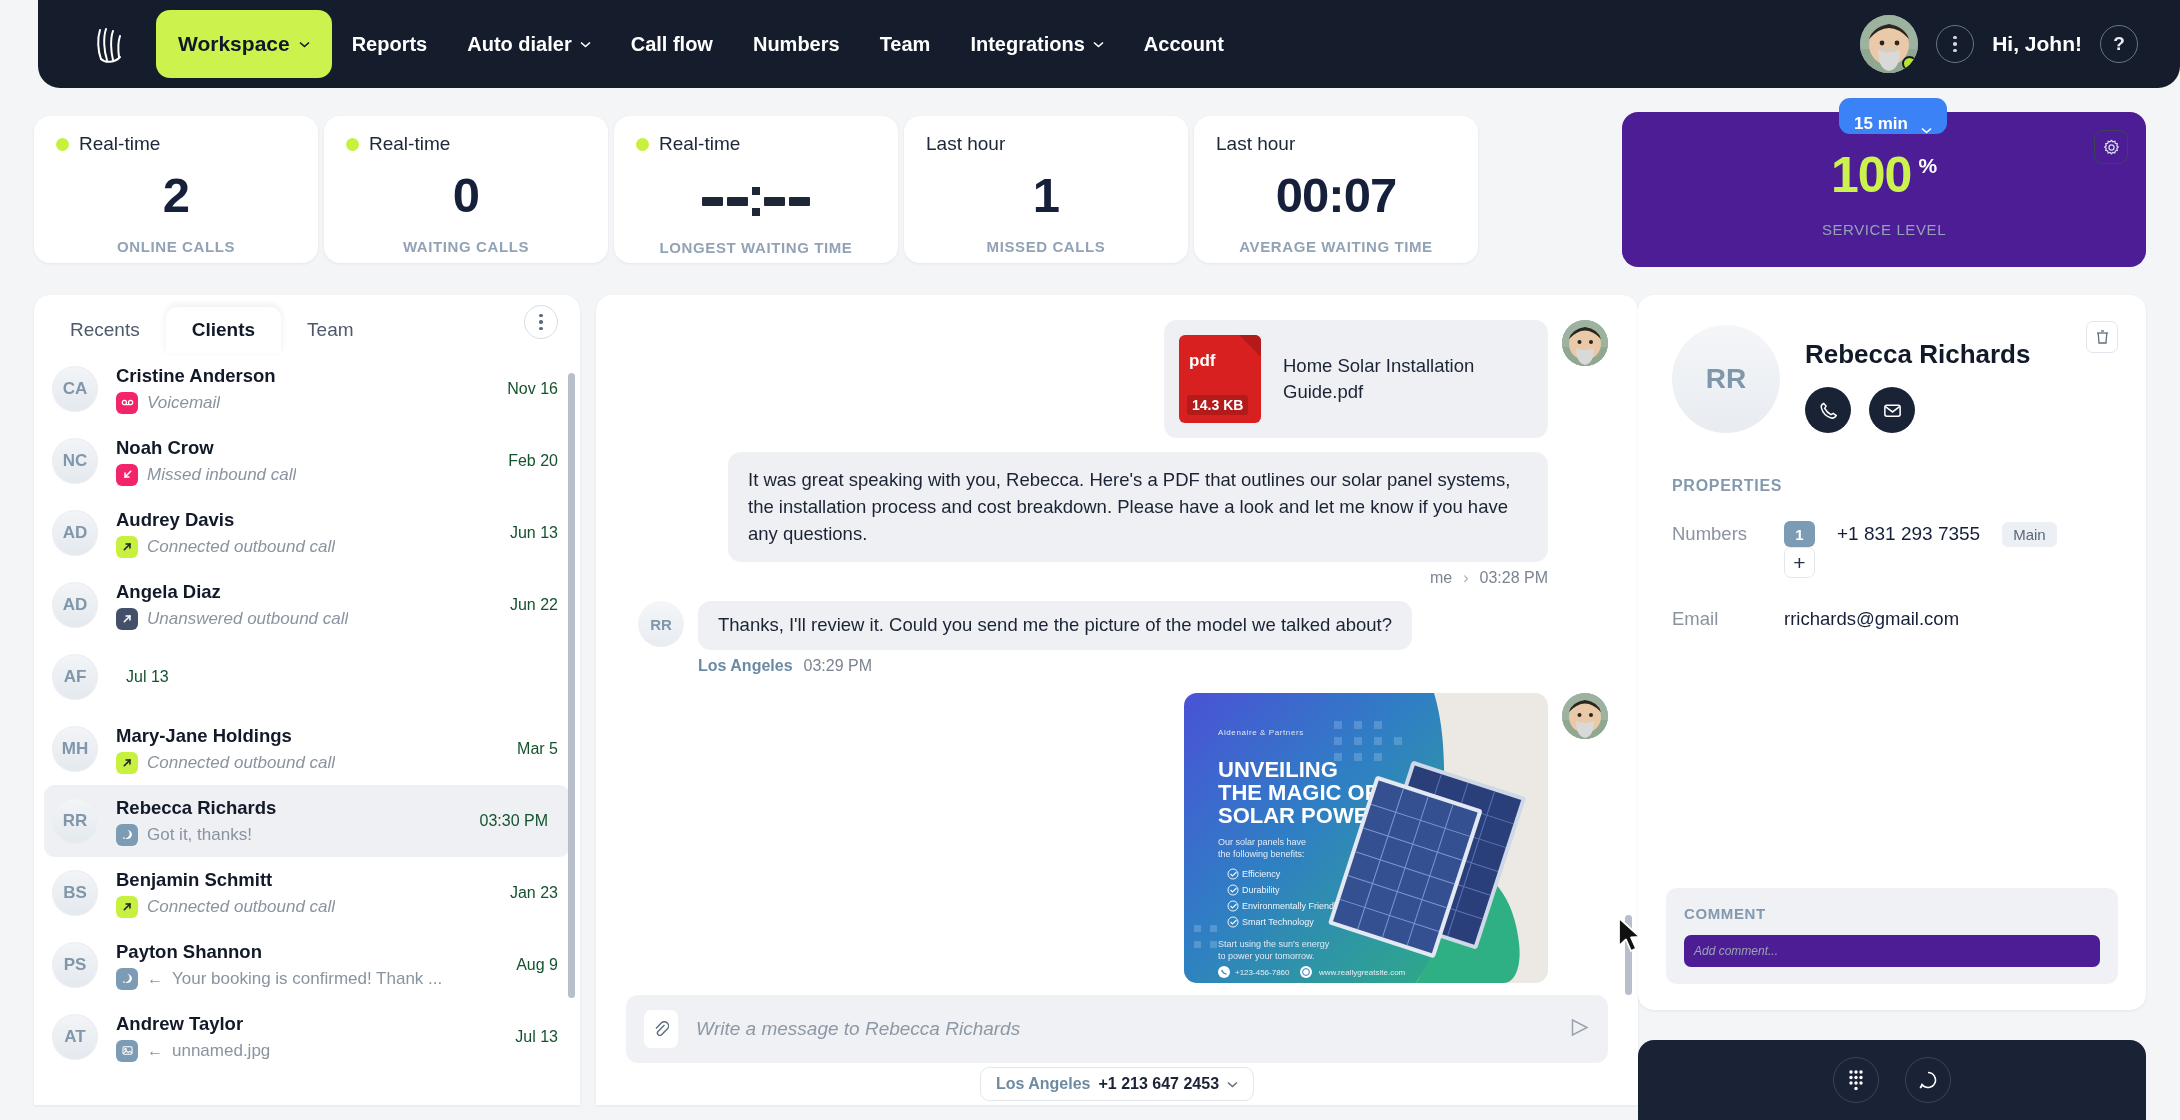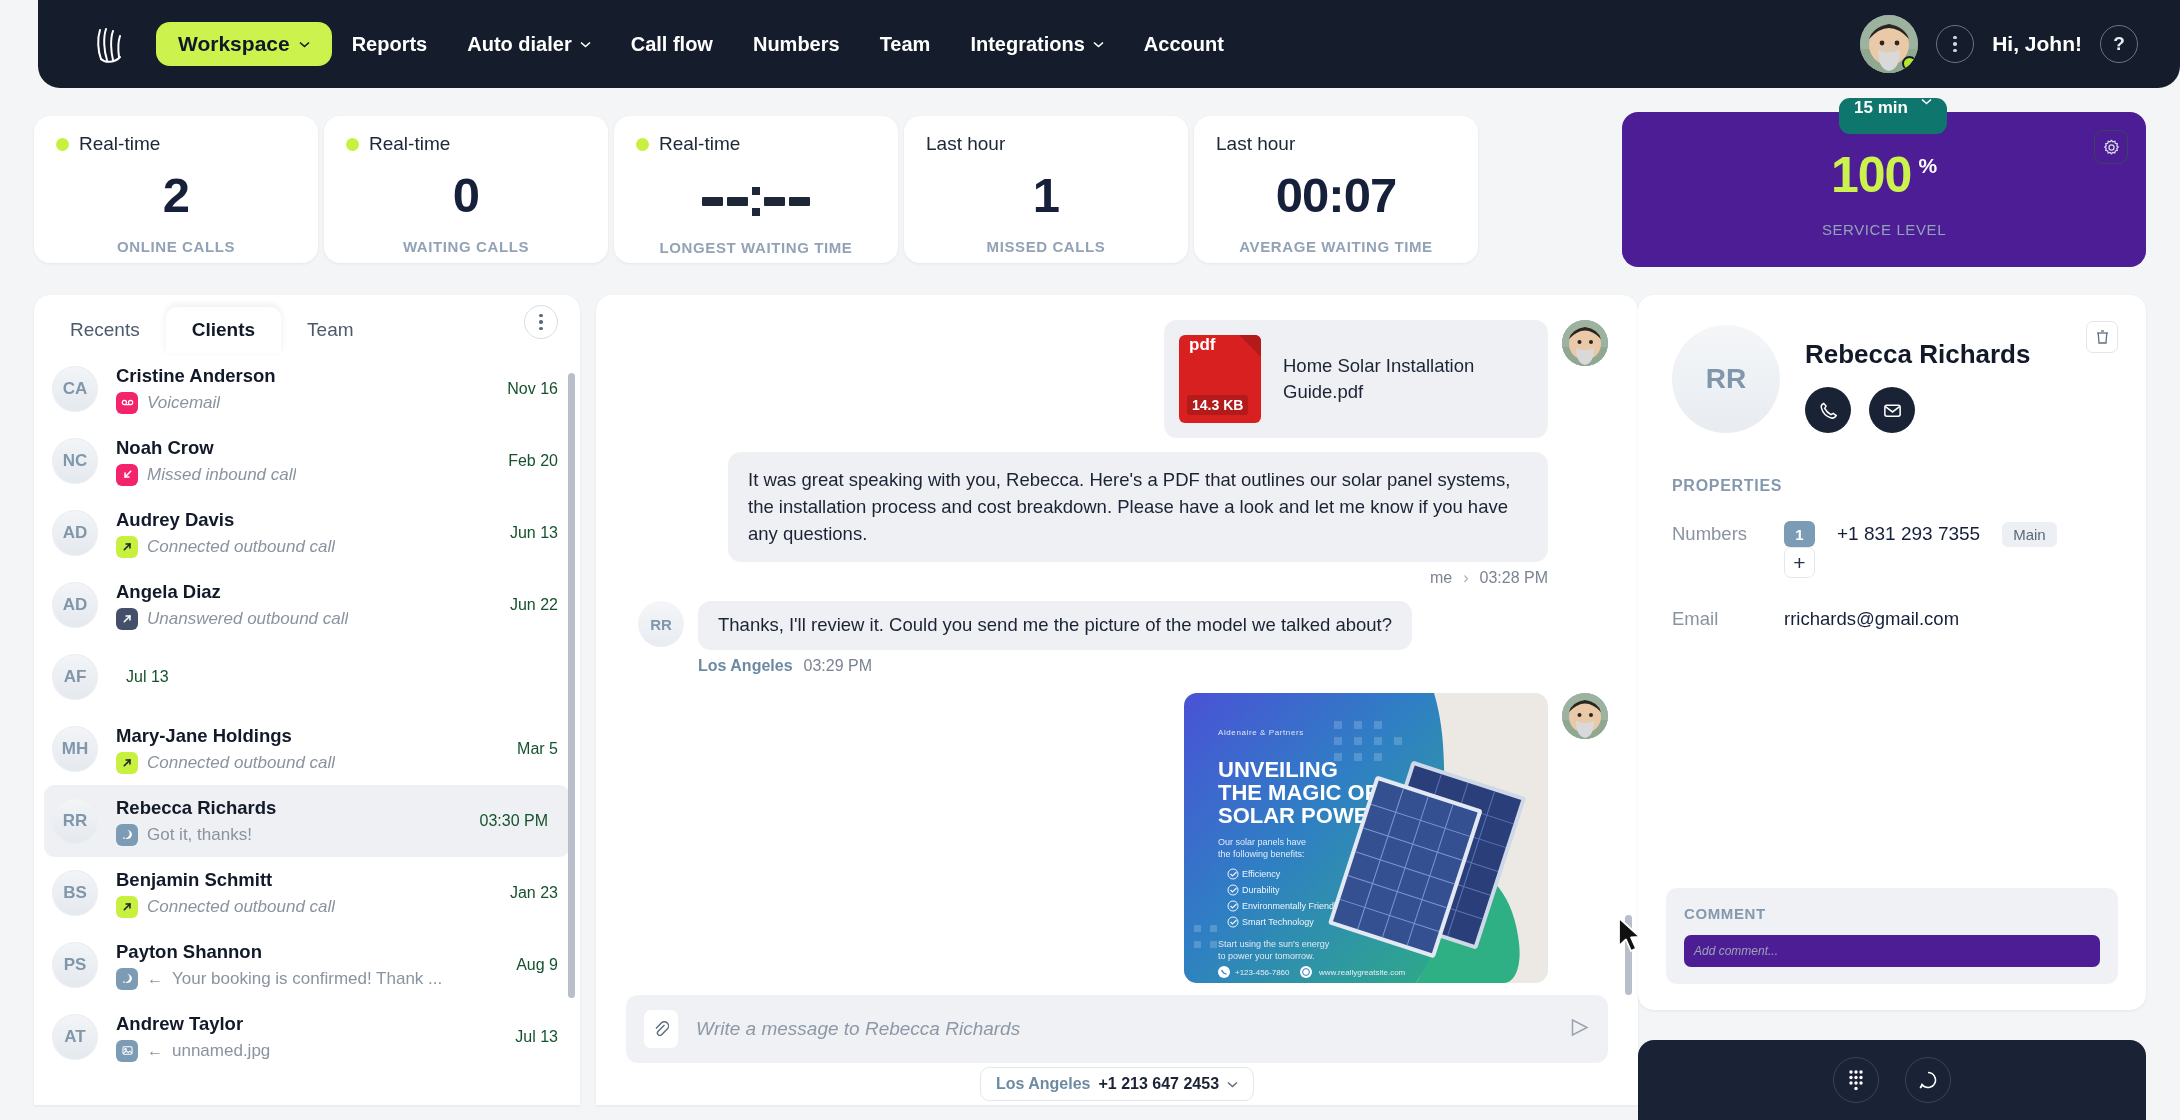--- a/index.html
+++ b/index.html
@@ -14,21 +14,21 @@
   
   .topnav {
     position: absolute; left: 38px; top: 0; width: 2142px; height: 88px;
     background: #151d2c; border-radius: 0 0 22px 22px;
     display: flex; align-items: center; padding: 0 26px 0 50px;
   }
   .logo { width: 46px; height: 46px; margin-right: 22px; flex: none; }
   .logo svg { display: block; }
   .nav-ws {
     background: #ccf24d; color: #10182a; font-weight: 700; font-size: 21px;
-    height: 44px; border-radius: 14px; display: flex; align-items: center;
+    height: 68px; border-radius: 14px; display: flex; align-items: center;
     gap: 9px; padding: 8px 22px; cursor: pointer;
   }
   .nav-item {
     color: #fff; font-size: 20px; font-weight: 600; padding: 0 20px;
     display: flex; align-items: center; gap: 8px; cursor: pointer; height: 62px;
   }
   .chev { width: 11px; height: 7px; flex: none; }
   .chev svg { display: block; }
   .nav-right { margin-left: auto; display: flex; align-items: center; gap: 18px; padding-right: 16px; }
   .avatar-nav {
@@ -70,22 +70,22 @@
   .dashes .d { width: 21px; height: 9px; background: #1d2738; border-radius: 1px; }
   .dashes .col { display: flex; flex-direction: column; gap: 13px; }
   .dashes .col i { width: 8px; height: 8px; background: #1d2738; display: block; }
 
   
   .sl-card {
     position: absolute; left: 1622px; top: 112px; width: 524px; height: 155px;
     background: #4c1d95; border-radius: 16px;
   }
   .sl-pill {
-    position: absolute; left: 1839px; top: 98px; background: #0f766e; color: #fff;
-    border-radius: 11px; height: 36px; padding: 0 15px; display: flex; align-items: flex-start;
+    position: absolute; left: 1839px; top: 98px; background: #3b82f6; color: #fff;
+    border-radius: 11px; height: 36px; padding: 0 15px; display: flex; align-items: flex-end;
     gap: 13px; font-size: 17px; font-weight: 600; cursor: pointer; z-index: 4;
   }
   .sl-gear {
     position: absolute; right: 18px; top: 18px; width: 34px; height: 34px;
     border-radius: 9px; border: 1.4px solid #3a4559; display: flex; align-items: center;
     justify-content: center; cursor: pointer;
   }
   .sl-val { text-align: center; margin-top: 38px; display: flex; justify-content: center; align-items: flex-start; gap: 7px; }
   .sl-val .n { font-size: 50px; font-weight: 800; color: #ccf24d; letter-spacing: -1px; line-height: 1; }
   .sl-val .p { font-size: 21px; font-weight: 700; color: #fff; margin-top: 4px; }
@@ -151,21 +151,21 @@
   .bub.tight { padding: 11px 20px; }
   .avt-sm { width: 46px; height: 46px; border-radius: 50%; overflow: hidden; flex: none; background: #8fa2b5; position: relative; }
   .meta { font-size: 16px; color: #7b8491; display: flex; align-items: center; gap: 11px; margin-top: 7px; }
   .meta .who { color: #7b8491; }
   .meta .city { color: #6d8aa3; font-weight: 700; }
   .pdfcard { background: #eef0f3; border-radius: 13px; padding: 15px; display: flex; align-items: center; gap: 22px; }
   .pdficon {
     width: 82px; height: 88px; background: #d82020; border-radius: 6px; position: relative;
     color: #fff; font-size: 17px; font-weight: 700; overflow: hidden;
   }
-  .pdficon .t { position: absolute; left: 10px; top: 0; }
+  .pdficon .t { position: absolute; left: 10px; top: 16px; }
   .pdficon .sz { position: absolute; left: 8px; bottom: 8px; font-size: 14px; background: rgba(0,0,0,.17); padding: 2px 5px; border-radius: 3px; }
   .pdficon .fold { position: absolute; right: 0; top: 0; border-width: 0 22px 22px 0; border-style: solid; border-color: transparent #b51a1a transparent transparent; }
   .pdfname { font-size: 18.5px; color: #1b2335; line-height: 1.4; max-width: 250px; }
   .imgcard { width: 364px; height: 290px; border-radius: 13px; overflow: hidden; position: relative; }
 
   .composer {
     position: absolute; left: 30px; bottom: 42px; width: 982px; height: 68px;
     background: #f0f1f4; border-radius: 12px; display: flex; align-items: center; padding: 0 18px;
   }
   .clip {

